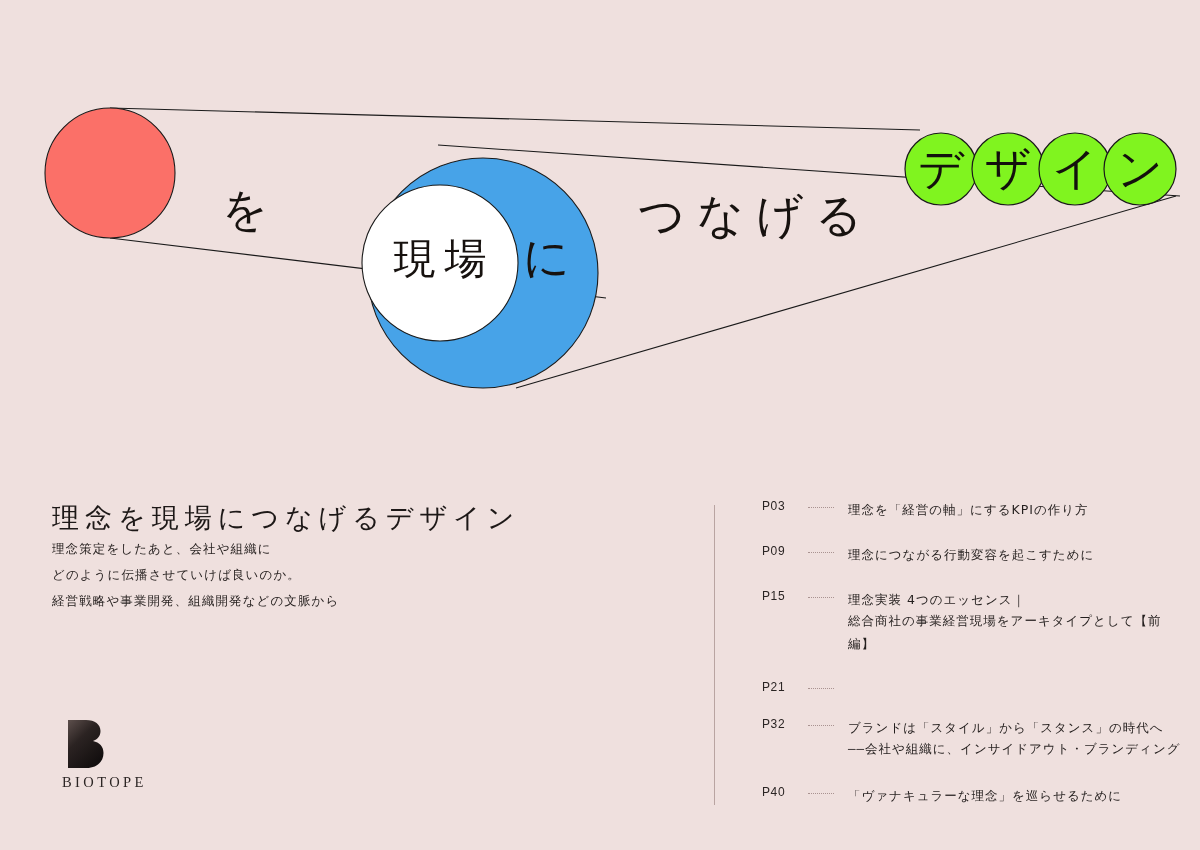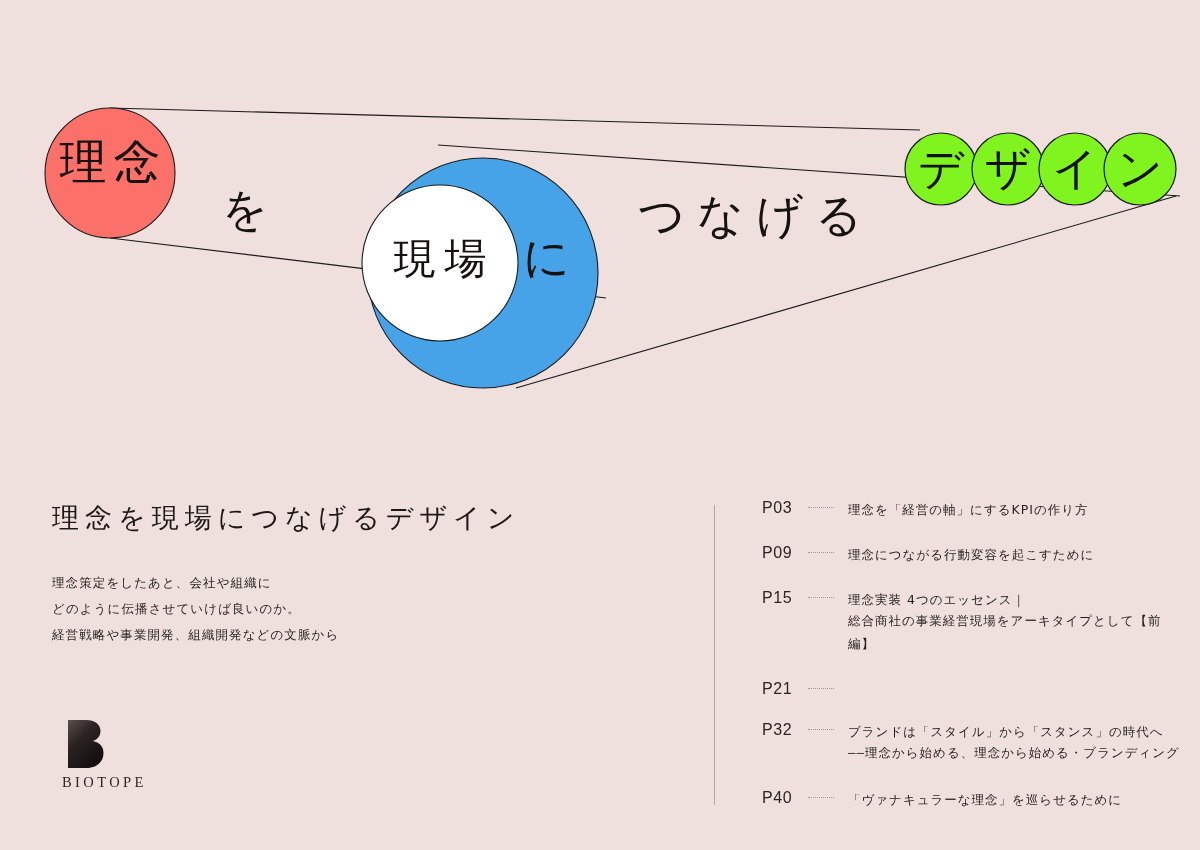--- a/index.html
+++ b/index.html
@@ -123,21 +123,20 @@
   #headline {
     font-family: "DejaVu Sans", "Liberation Sans", sans-serif;
     font-size: 27px;
     font-weight: 400;
     letter-spacing: 6px;
     color: #1d1817;
     margin-top: 30px;
     white-space: nowrap;
   }
   #lede {
-    margin-top: 34px;
     font-family: "DejaVu Sans", "Liberation Sans", sans-serif;
     font-size: 12.5px;
     letter-spacing: 1.1px;
     line-height: 26px;
     color: #2a2423;
   }
   #lede div { white-space: nowrap; }
 
   #logo-block {
     position: absolute;
@@ -167,21 +166,21 @@
   }
   .toc-row {
     display: flex;
     align-items: flex-start;
     margin-bottom: 22px;
   }
   .toc-page {
     flex: 0 0 auto;
     width: 40px;
     font-family: "Liberation Sans", "DejaVu Sans", sans-serif;
-    font-size: 16px;
+    font-size: 12px;
     letter-spacing: 0.6px;
     color: #2a2423;
     padding-top: 1px;
   }
   .toc-leader {
     flex: 0 0 auto;
     width: 26px;
     margin: 9px 14px 0 6px;
     border-top: 1px dotted #a99391;
     height: 0;
@@ -214,21 +213,20 @@
 
     <circle cx="483" cy="273" r="115" fill="#47a3e8" stroke="#1a1a1a" stroke-width="1.1"></circle>
     <circle cx="440" cy="263" r="78" fill="#ffffff" stroke="#1a1a1a" stroke-width="1.1"></circle>
 
     <circle cx="941" cy="169" r="36" fill="#80f41f" stroke="#1a1a1a" stroke-width="1.2"></circle>
     <circle cx="1008" cy="169" r="36" fill="#80f41f" stroke="#1a1a1a" stroke-width="1.2"></circle>
     <circle cx="1075" cy="169" r="36" fill="#80f41f" stroke="#1a1a1a" stroke-width="1.2"></circle>
     <circle cx="1140" cy="169" r="36" fill="#80f41f" stroke="#1a1a1a" stroke-width="1.2"></circle>
   </svg>
 
-  <div class="node-label" id="label-rinen">理念</div>
 
   <div class="node-label" id="label-wo">を</div>
 
   <div class="node-label" id="label-genba">現場</div>
 
   <div class="node-label" id="label-ni">に</div>
 
   <div class="node-label" id="label-tsunageru">つなげる</div>
 
   <div class="green-char" style="left:905px;">デ</div>
@@ -296,21 +294,21 @@
     <div class="toc-row">
       <div class="toc-page">P21</div>
       <div class="toc-leader"></div>
     </div>
 
     <div class="toc-row">
       <div class="toc-page">P32</div>
       <div class="toc-leader"></div>
       <div class="toc-title">
         <span>ブランドは「スタイル」から「スタンス」の時代へ</span>
-        <span class="l2">──理念から始める、理念から始める・ブランディング</span>
+        <span class="l2">──会社や組織に、インサイドアウト・ブランディング</span>
       </div>
     </div>
 
     <div class="toc-row">
       <div class="toc-page">P40</div>
       <div class="toc-leader"></div>
       <div class="toc-title">
         <span>「ヴァナキュラーな理念」を巡らせるために</span>
       </div>
     </div>

